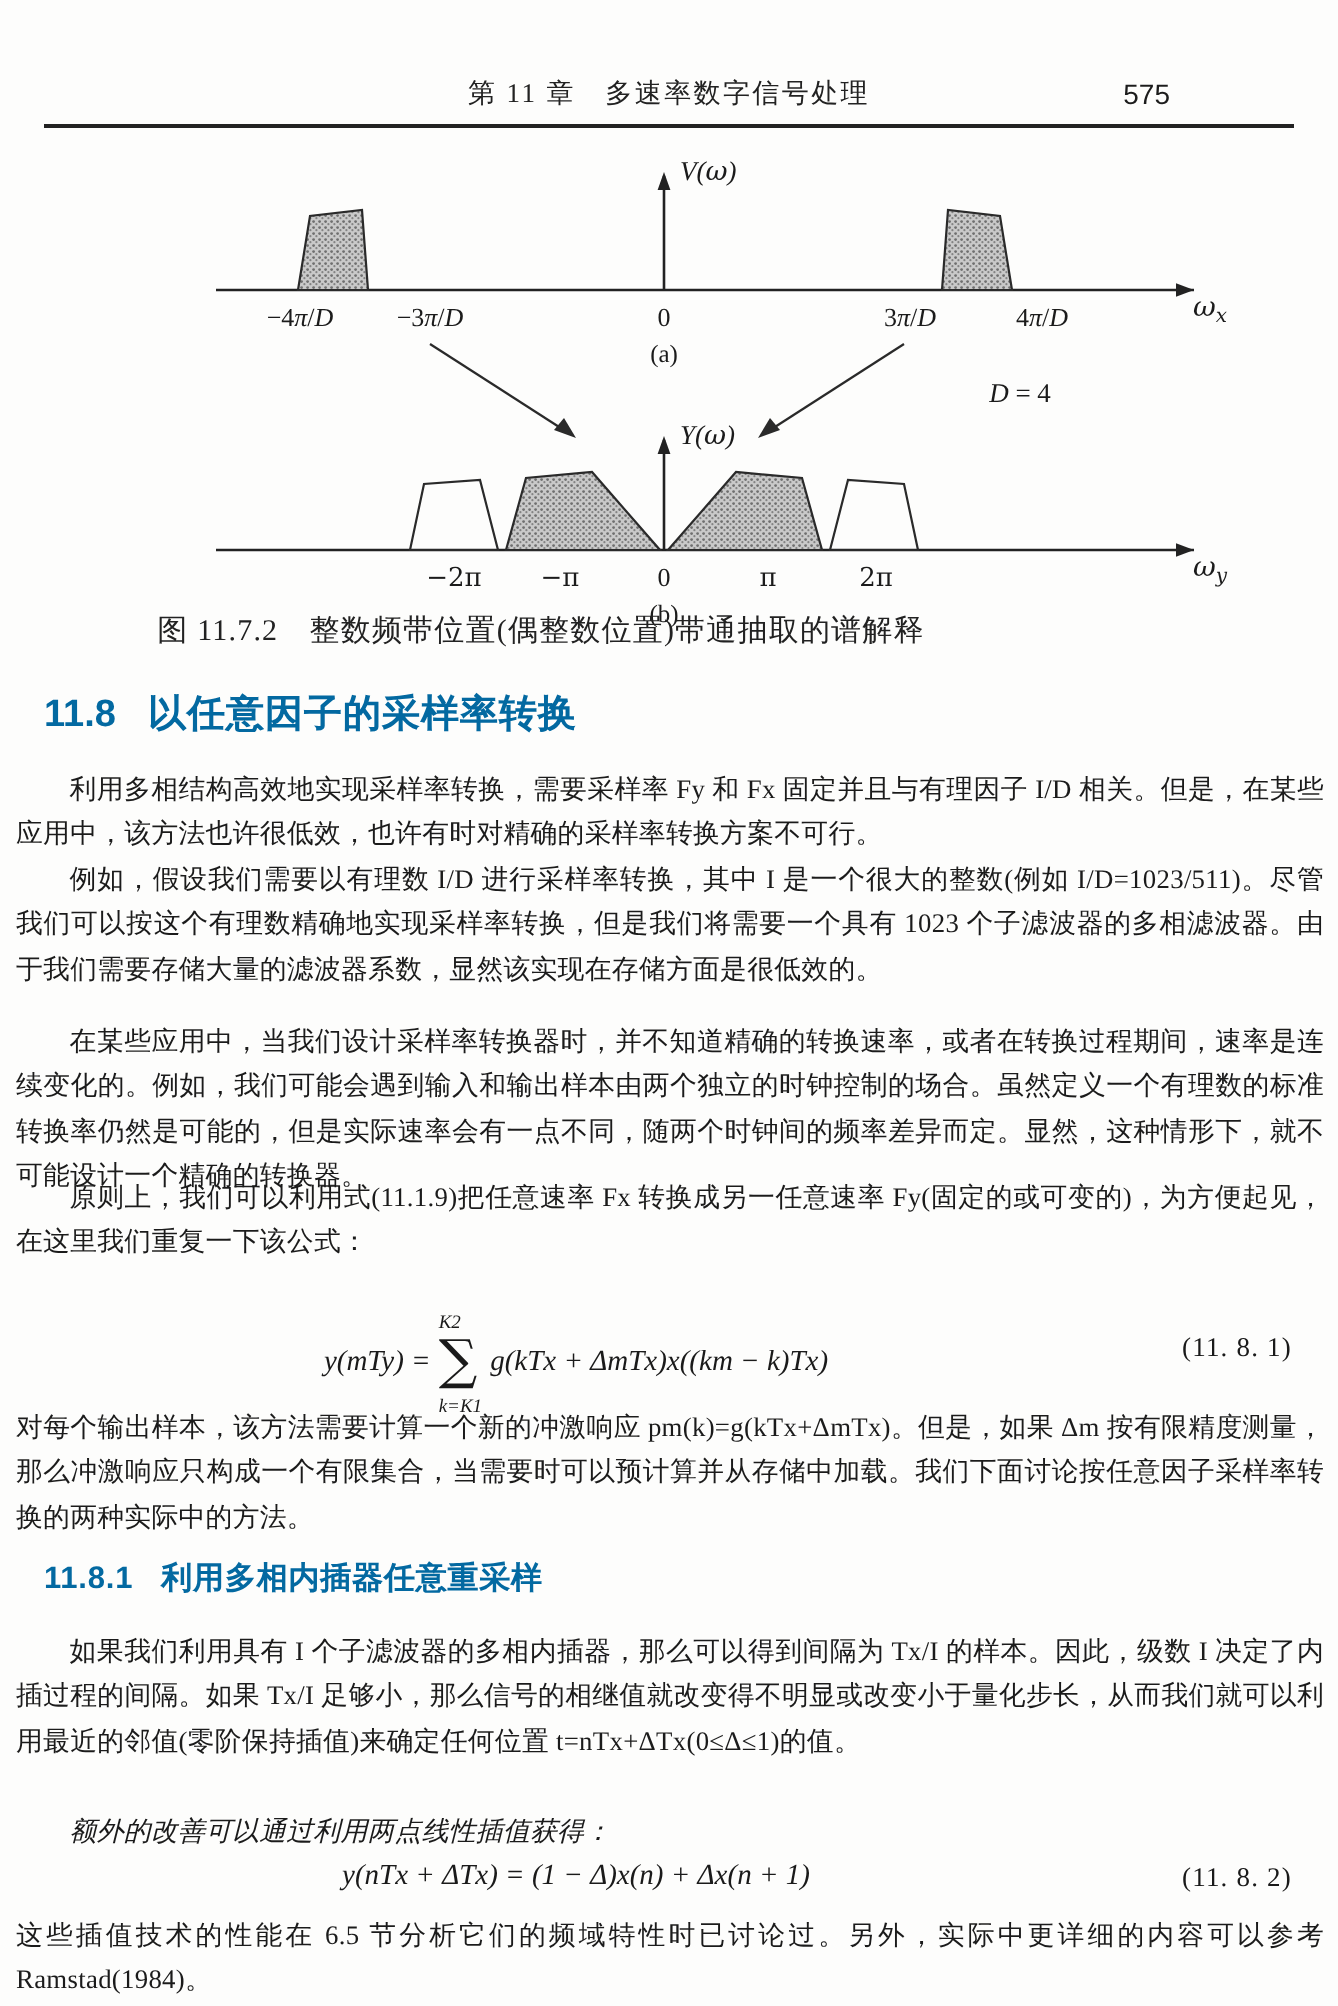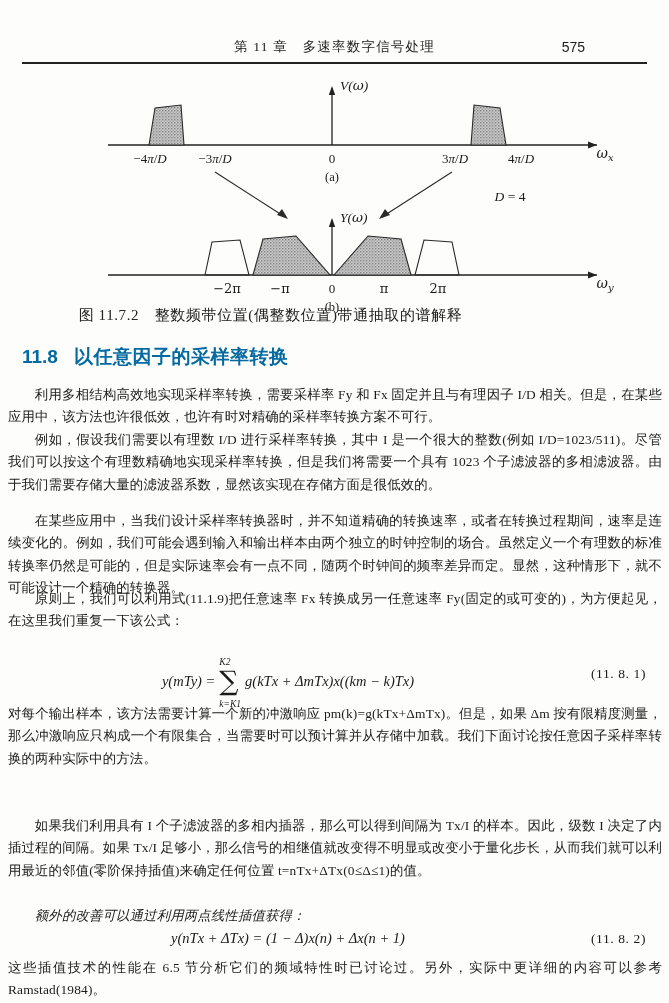--- a/index.html
+++ b/index.html
@@ -254,20 +254,23 @@
     <div class="body">
       <span class="eqline it">y(mTy) =</span><span class="sumblk"><span class="lim">K2</span><br><span class="sig">∑</span><br><span class="lim">k=K1</span></span><span class="eqline it">g(kTx + ΔmTx)x((km − k)Tx)</span>
     </div>
     <div class="tag" style="top:18px;">(11. 8. 1)</div>
   </div>
 
   <div class="para" style="top:703px;">
     <span>对每个输出样本，该方法需要计算一个新的冲激响应 pm(k)=g(kTx+ΔmTx)。但是，如果 Δm 按有限精度测量，那么冲激响应只构成一个有限集合，当需要时可以预计算并从存储中加载。我们下面讨论按任意因子采样率转换的两种实际中的方法。</span>
   </div>
 
+  <div class="h2 h-sub">
+    <span class="num">11.8.1</span><span>利用多相内插器任意重采样</span>
+  </div>
 
   <div class="para indent" style="top:815px;">
     <span>如果我们利用具有 I 个子滤波器的多相内插器，那么可以得到间隔为 Tx/I 的样本。因此，级数 I 决定了内插过程的间隔。如果 Tx/I 足够小，那么信号的相继值就改变得不明显或改变小于量化步长，从而我们就可以利用最近的邻值(零阶保持插值)来确定任何位置 t=nTx+ΔTx(0≤Δ≤1)的值。</span>
   </div>
 
   <div class="para indent" style="top:905px;font-style:italic;">
     <span>额外的改善可以通过利用两点线性插值获得：</span>
   </div>
 
   <div class="eqn" style="top:930px; height:26px;">

